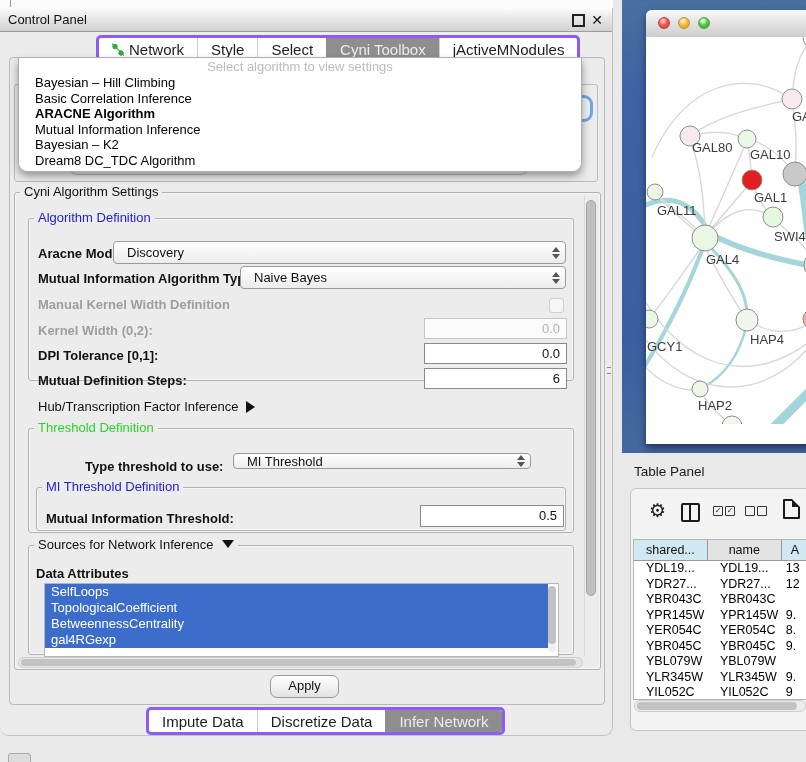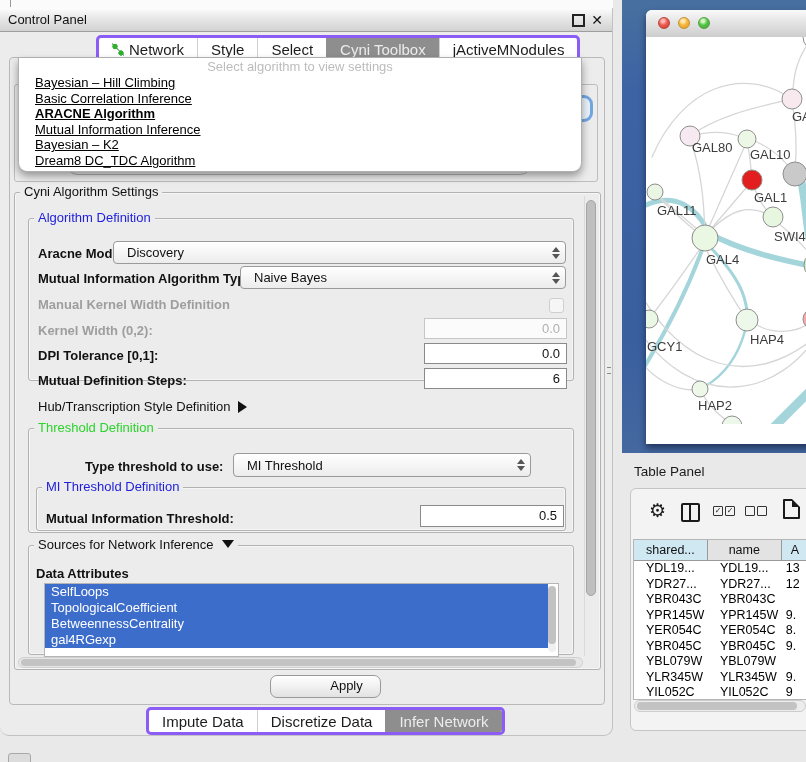--- a/index.html
+++ b/index.html
@@ -32,21 +32,21 @@
   
   .content-panel{left:9px;top:57px;width:594px;height:646px;border:1px solid #b9b9b9;border-radius:4px;background:#ececec;}
   .hidden-group{left:14px;top:84px;width:582px;height:96px;border:1px solid #bdbdbd;border-radius:3px;}
   .hidden-combo-blue{left:561px;top:95px;width:26px;height:21px;border:3px solid #72a6e3;border-radius:9px;background:#eaf2fb;}
   .hidden-combo{left:66px;top:151px;width:466px;height:24px;border:1px solid #b2b2b2;border-radius:12px;
      background:#ececec;color:#a5a5a5;font-size:13px;line-height:24px;padding-left:16px;box-sizing:border-box;}
   
   .popup{left:18px;top:58px;width:562px;height:113px;background:#fff;border:1px solid #b0b0b0;border-top:none;
      border-radius:0 0 9px 9px;box-shadow:0 4px 9px rgba(0,0,0,.38);overflow:hidden;}
   .popup-ph{height:17px;line-height:17px;text-align:center;color:#bcbcbc;font-size:13px;}
-  .popup-item{height:15.6px;line-height:15.6px;padding-left:16px;font-size:13px;color:#000;white-space:nowrap;text-decoration:underline;}
+  .popup-item{height:15.6px;line-height:15.6px;padding-left:16px;font-size:13px;color:#000;white-space:nowrap;}
   .popup-item.bold{font-weight:bold;}
   
   .group{border:1px solid #b2b2b2;border-radius:3px;box-shadow:inset 0 0 0 1px #f6f6f6;}
   .grouplab{position:absolute;background:#ececec;padding:0 4px;font-size:13px;line-height:14px;white-space:nowrap;}
   .lab-blue{color:#2121dd;}
   .lab-green{color:#2bd32b;}
   .blab{font-size:13px;font-weight:bold;color:#111;white-space:nowrap;}
   .glab{font-size:13px;font-weight:bold;color:#9e9e9e;white-space:nowrap;}
   .nlab{font-size:13px;color:#111;white-space:nowrap;}
   
@@ -198,27 +198,27 @@
 
     <span class="abs glab" style="left:38px;top:315px;">Kernel Width (0,2):</span>
     <div class="abs field dis" style="left:424px;top:310px;width:143px;">0.0</div>
 
     <span class="abs blab" style="left:38px;top:340px;">DPI Tolerance [0,1]:</span>
     <div class="abs field" style="left:424px;top:335px;width:143px;">0.0</div>
 
     <span class="abs blab" style="left:38px;top:365px;">Mutual Definition Steps:</span>
     <div class="abs field" style="left:424px;top:360px;width:143px;">6</div>
 
-    <span class="abs nlab" style="left:38px;top:391px;"><span>Hub/Transcription Style Definition</span><span class="arrow-r"></span></span>
+    <span class="abs nlab" style="left:38px;top:391px;"><span>Hub/Transcription Factor Inference</span><span class="arrow-r"></span></span>
 
     <div class="abs group" style="left:28px;top:420px;width:544px;height:103px;"></div>
     <span class="grouplab lab-green" style="left:34px;top:413px;">Threshold Definition</span>
 
     <span class="abs blab" style="left:85px;top:451px;">Type threshold to use:</span>
-    <div class="abs combo" style="left:233px;top:445px;width:298px;height:24px;">
+    <div class="abs combo" style="left:233px;top:445px;width:298px;height:16px;">
       <span class="combo-text">MI Threshold</span>
       <span class="combo-spin">
           <span class="tri-up"></span>
           <span class="tri-dn"></span>
         </span>
     </div>
 
     <div class="abs group" style="left:36px;top:479px;width:528px;height:42px;"></div>
     <span class="grouplab lab-blue" style="left:42px;top:472px;">MI Threshold Definition</span>
     <span class="abs blab" style="left:46px;top:503px;">Mutual Information Threshold:</span>
@@ -235,21 +235,21 @@
           <div class="list-item">gal4RGexp</div>
         </div>
       <div class="list-vscroll">
           <div class="list-vthumb"></div>
         </div>
     </div>
     <div class="abs hscroll" style="top:649px;">
         <div class="hthumb"></div>
       </div>
 
-    <div class="abs apply-btn" style="top:667px;padding-left:42px;">Apply</div>
+    <div class="abs apply-btn" style="top:667px;">Apply</div>
 
     <div class="abs tabbar" id="bottomtabs" style="left:146px;top:699px;">
         <div class="tab">
           <span>Impute Data</span>
         </div>
         <div class="tab">
           <span>Discretize Data</span>
         </div>
         <div class="tab sel">
           <span>Infer Network</span>

